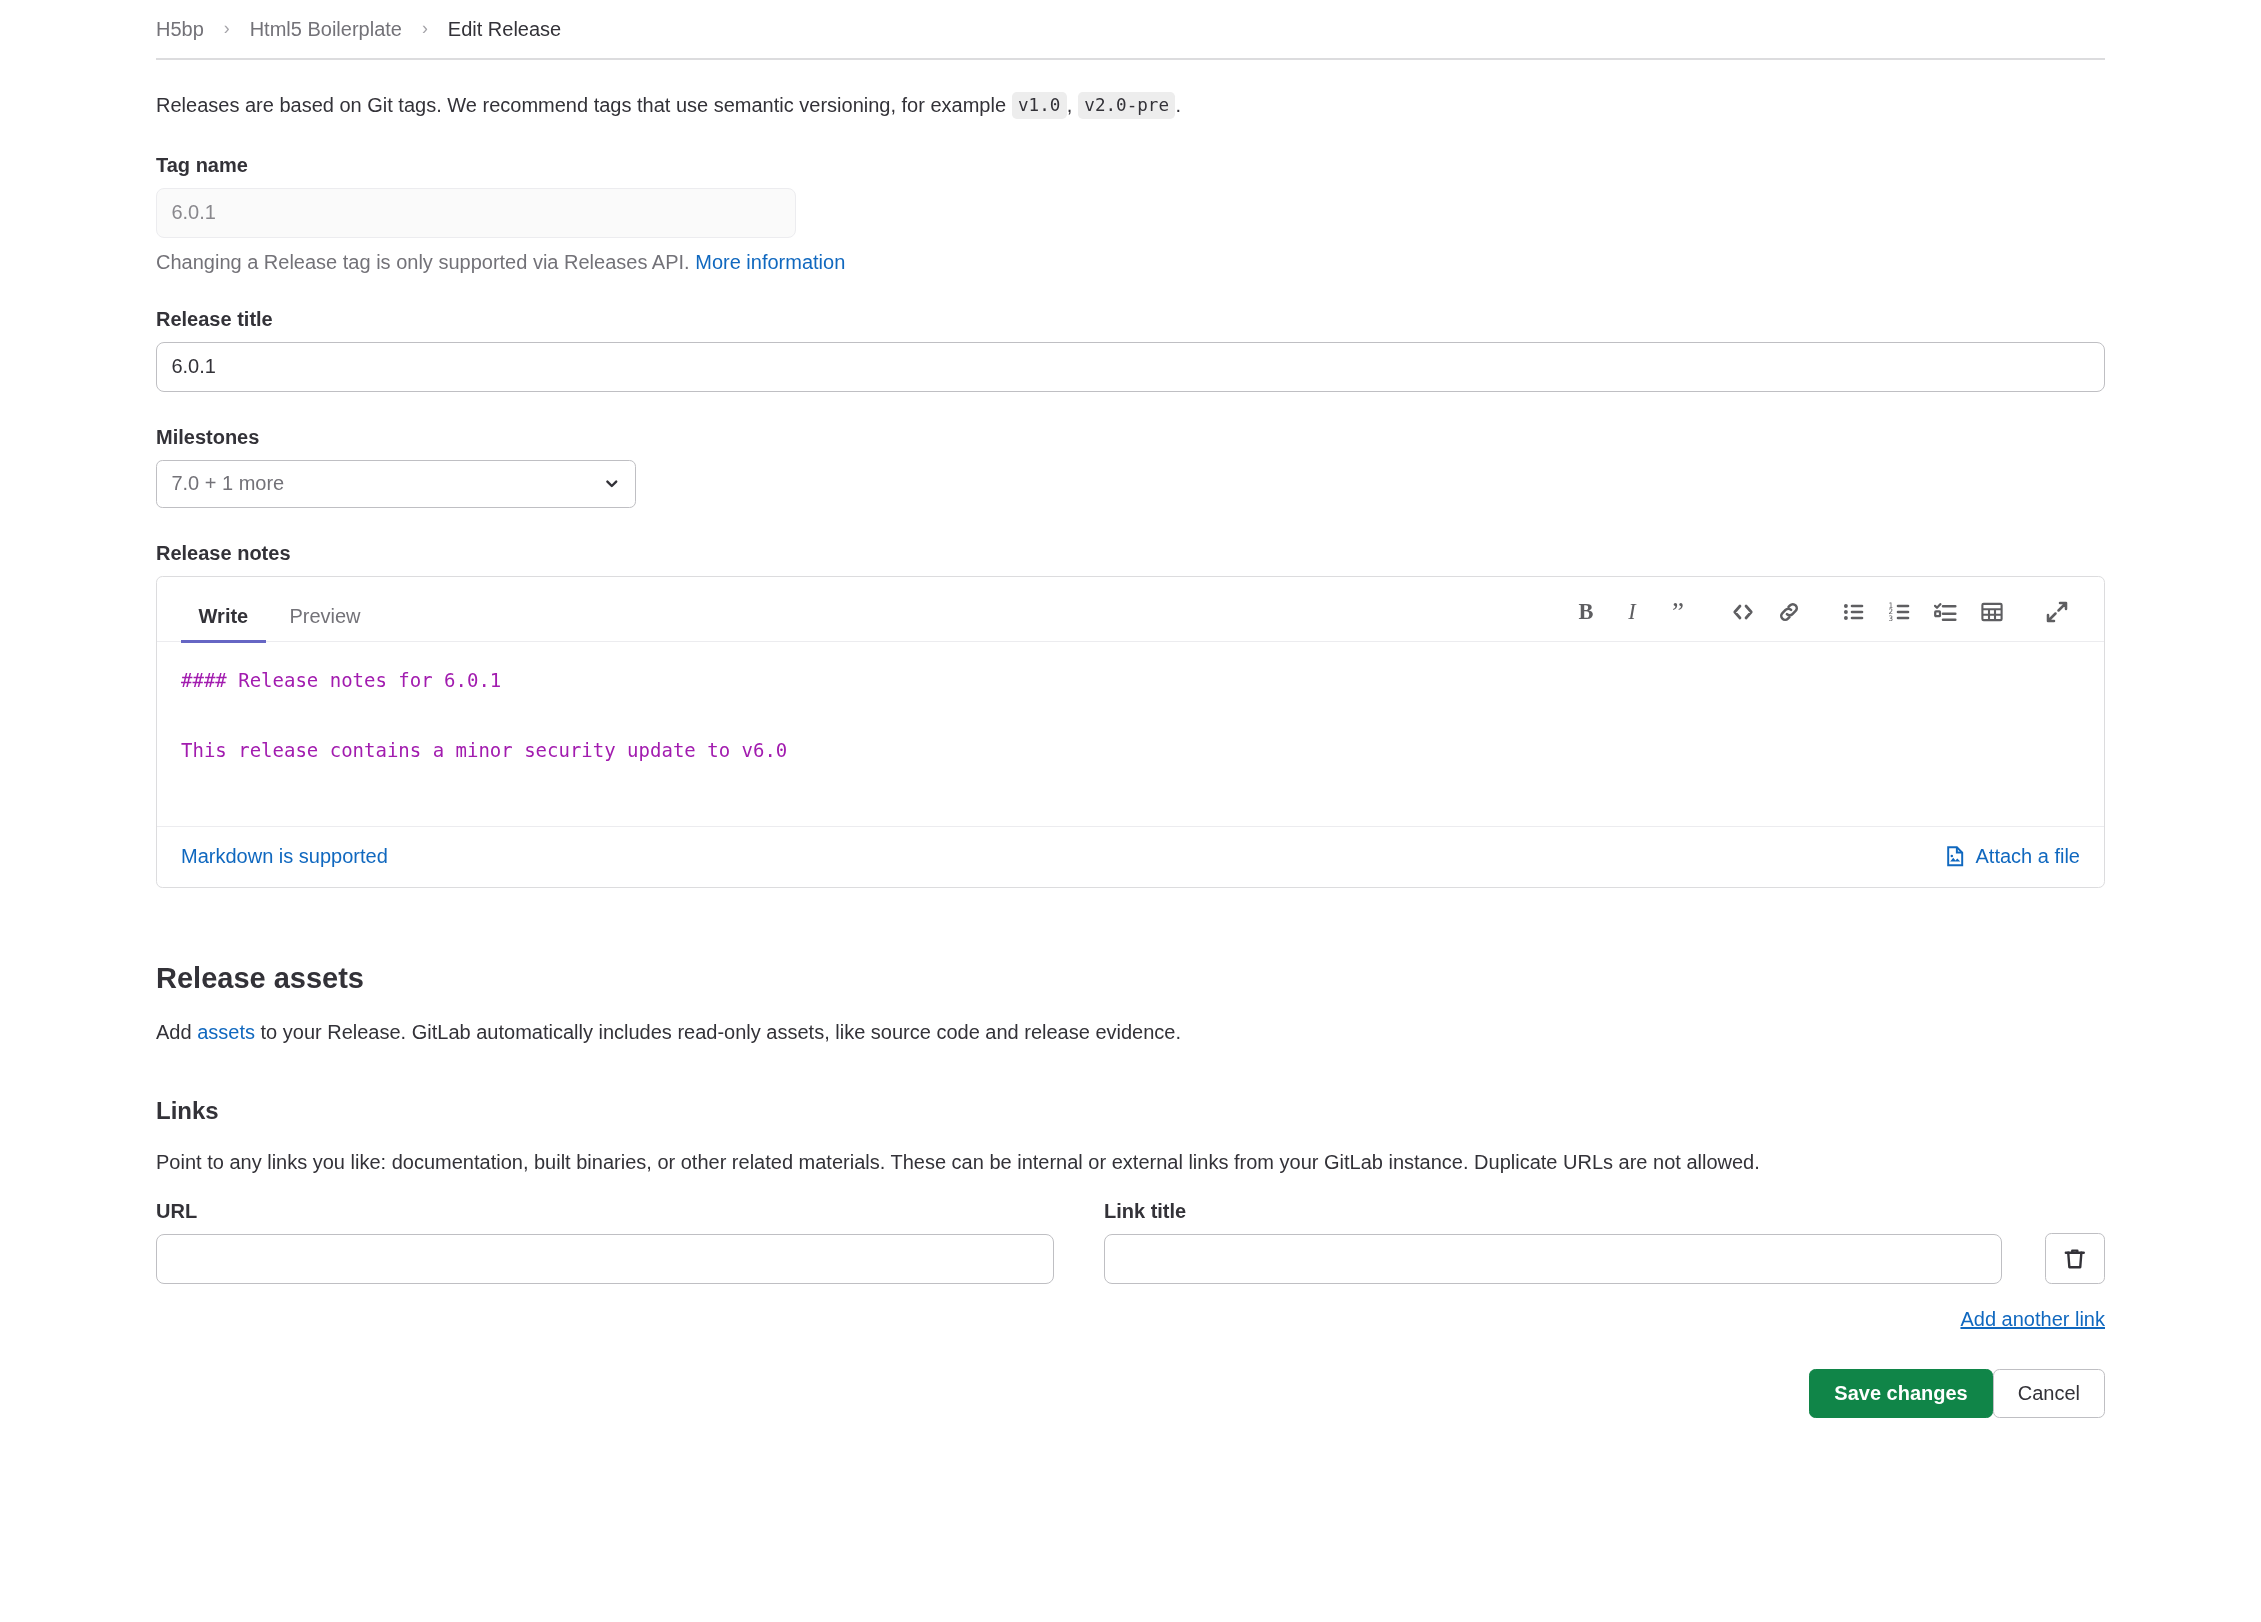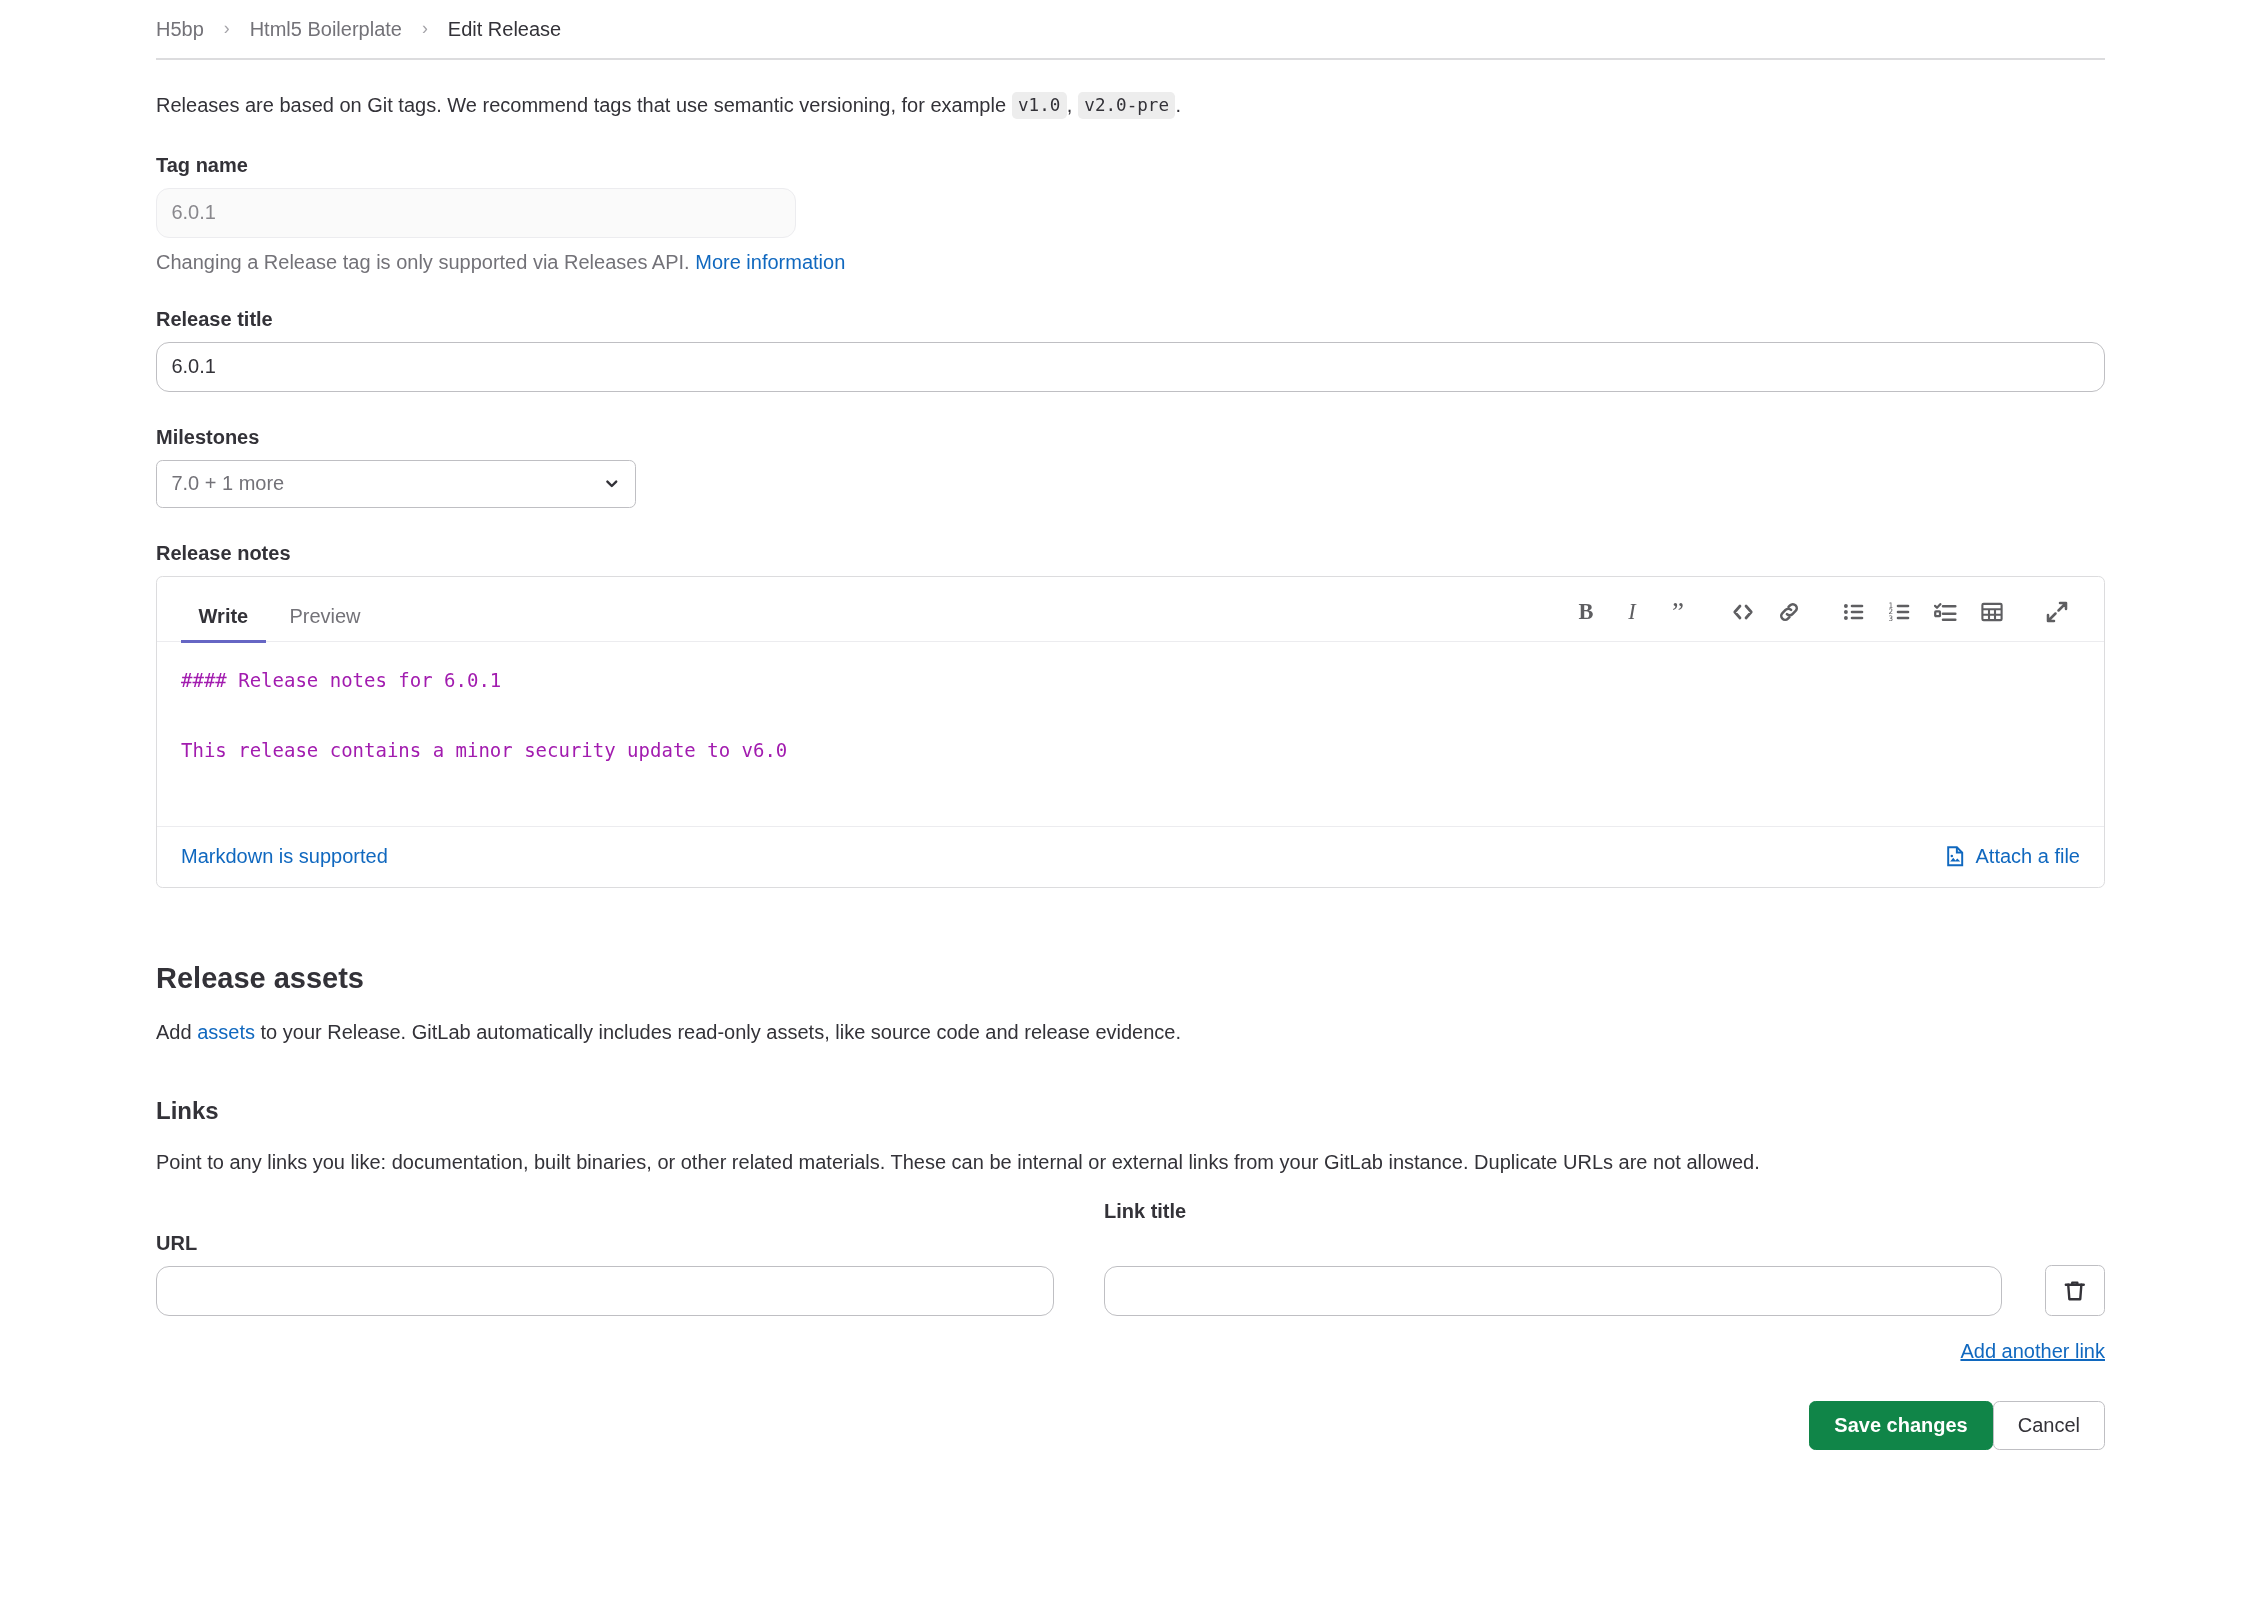--- a/index.html
+++ b/index.html
@@ -43,21 +43,21 @@
     display: block;
     font-size: 20px;
     font-weight: 700;
     color: #333238;
     margin: 34px 0 11.2px 0;
   }
   .input {
     display: flex; align-items: center;
     height: 50px;
     border: 1.6px solid #bfbfc3;
-    border-radius: 13px;
+    border-radius: 8px;
     background: #ffffff;
     padding: 0 14.4px;
     font-size: 20px;
     color: #333238;
   }
   .input.disabled {
     background: #fafafa;
     border-color: #ececef;
     color: #89888d;
   }
@@ -163,21 +163,21 @@
     margin: 22.4px 0 0 0;
   }
 
   .link-row {
     display: flex; align-items: flex-end; gap: 0;
     margin-top: 22.4px;
   }
   .field { display: flex; flex-direction: column; }
   .field .label { margin: 0 0 11.2px 0; }
   .f-url { width: 928px; }
-  .f-title { width: 928px; margin-left: 50px; gap: 32px; }
+  .f-title { width: 928px; margin-left: 50px; }
   .f-url .input, .f-title .input { height: 50px; }
   .icon-btn {
     width: 62px; height: 51px;
     margin-left: 43px;
     border: 1.6px solid #bfbfc3;
     border-radius: 6.4px;
     background: #fff;
     display: flex; align-items: center; justify-content: center;
     cursor: pointer;
   }

